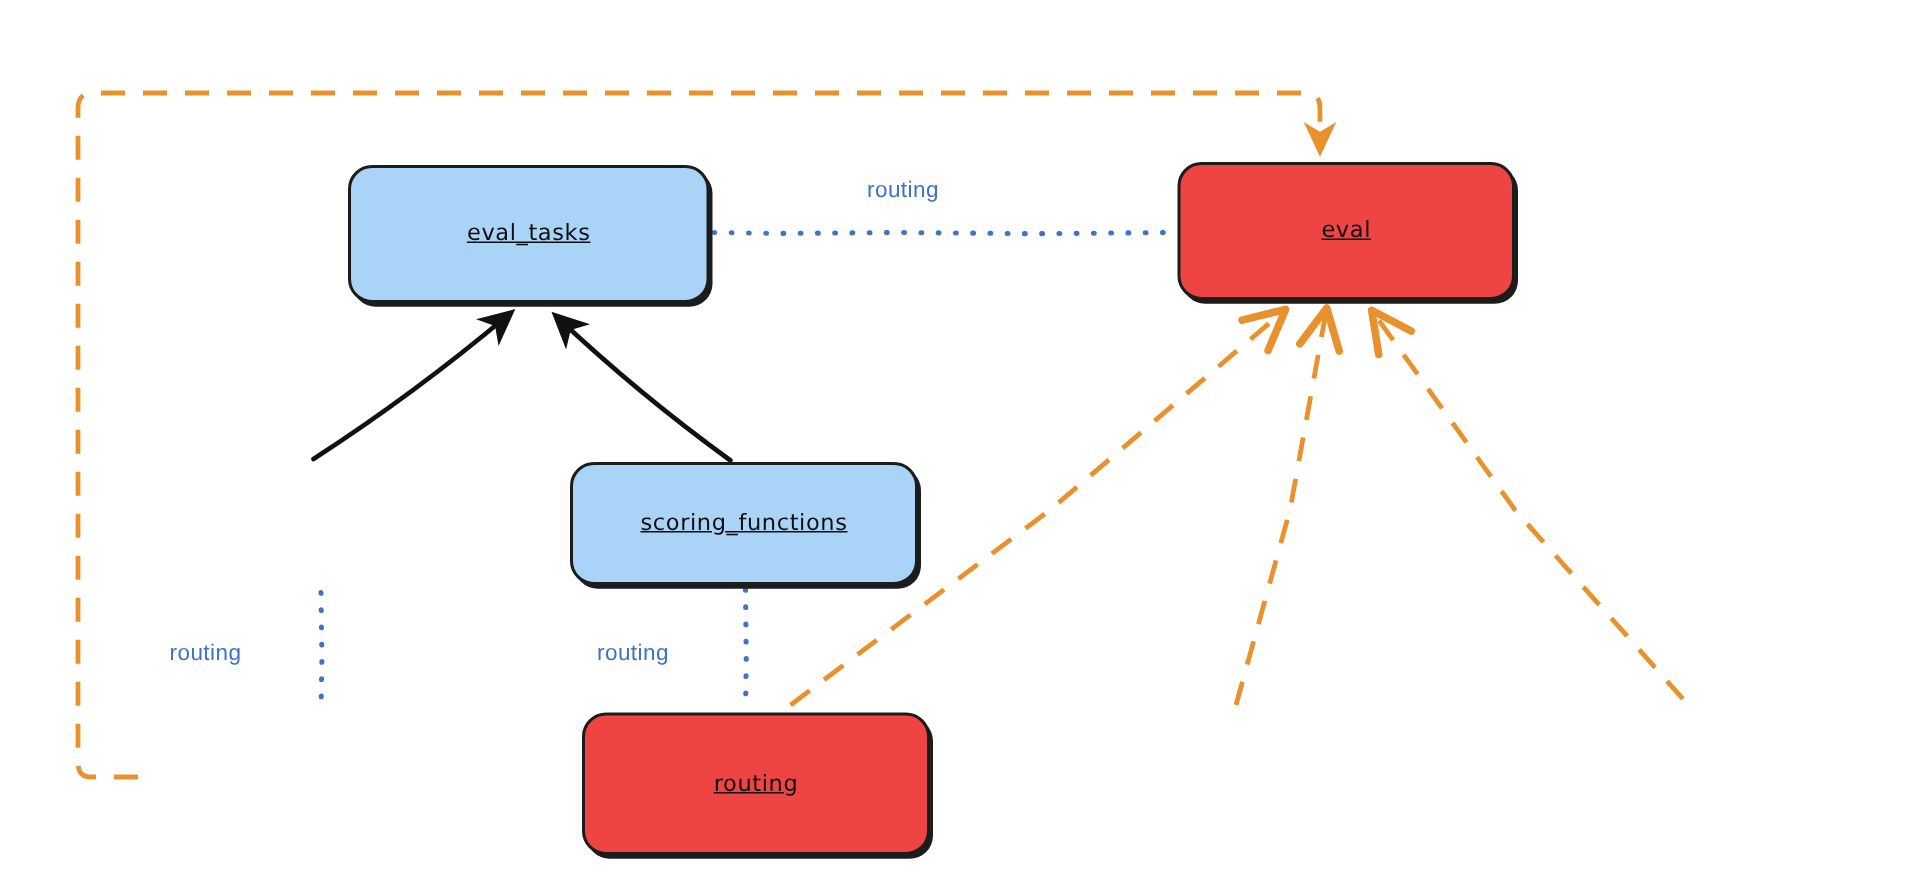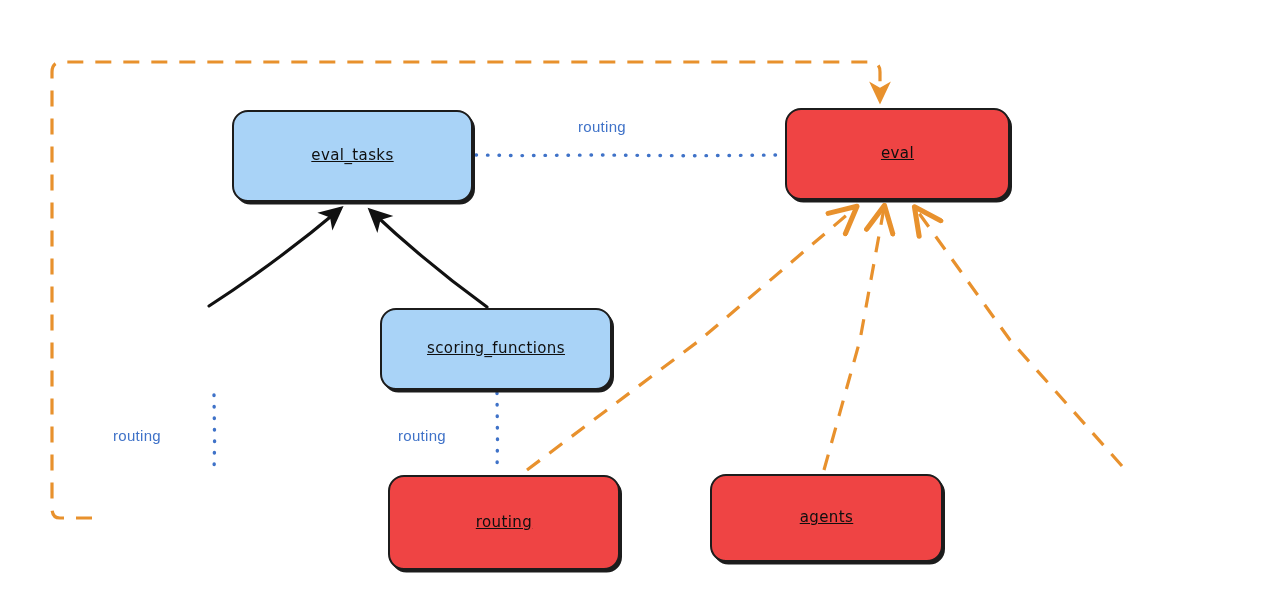--- a/index.html
+++ b/index.html
@@ -120,23 +120,20 @@
 
     <div class="node api" style="left:380px; top:308px; width:232px; height:82px;">
       <span class="node-label">scoring_functions</span>
     </div>
 
 
     <div class="node provider" style="left:388px; top:475px; width:232px; height:95px;">
       <span class="node-label">routing</span>
     </div>
 
-    <div class="node provider" style="left:710px; top:474px; width:233px; height:88px;">
-      <span class="node-label">agents</span>
-    </div>
 
 
     <div class="edge-label" style="left:578px; top:118px;">routing</div>
 
     <div class="edge-label" style="left:113px; top:427px;">routing</div>
 
     <div class="edge-label" style="left:398px; top:427px;">routing</div>
 
   </div>
 </div>

